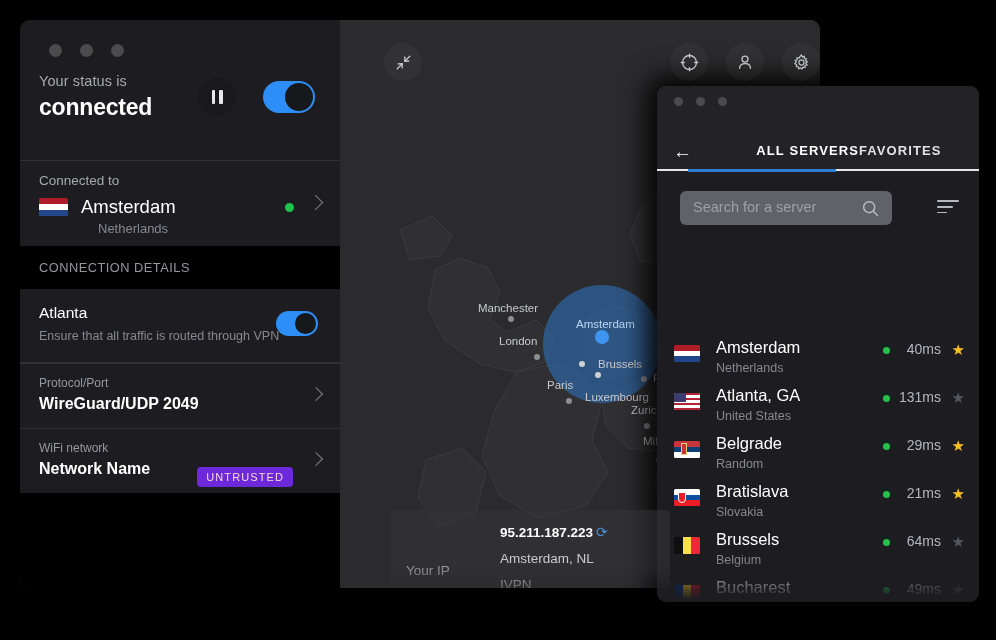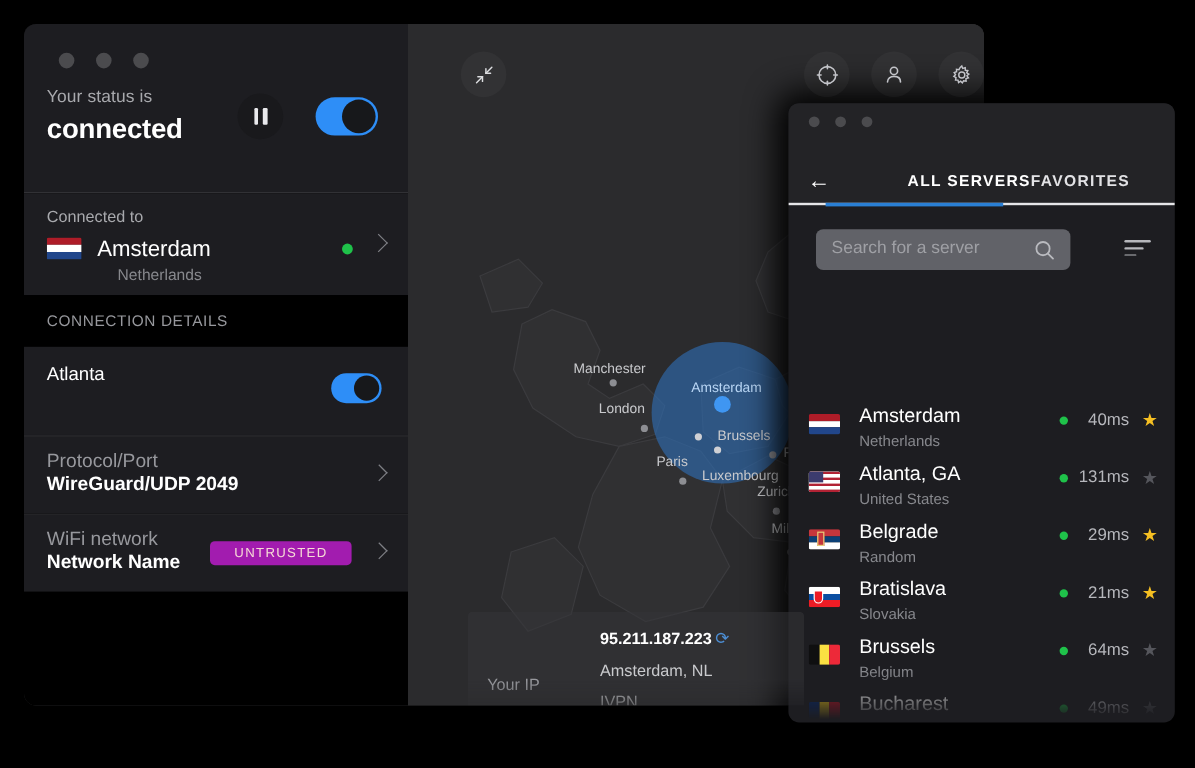--- a/index.html
+++ b/index.html
@@ -68,26 +68,26 @@
   .srow { background: #1d1d21; position: relative; }
   .srow.h73 { height: 73px; }
   .srow-title { position: absolute; left: 19px; top: 15px; font-size: 15.5px; color: #fff; }
   .srow-sub { position: absolute; left: 19px; top: 40px; font-size: 12.5px; color: #87888d; }
   .mini-toggle { position: absolute; right: 22px; top: 22px; width: 42px; height: 25px; border-radius: 13px; }
   .mini-toggle .k { position: absolute; top: 2px; width: 21px; height: 21px; border-radius: 50%; background: #17181b; }
   .mini-toggle.on { background: #2e8ef7; } .mini-toggle.on .k { right: 2px; }
   .mini-toggle.off-red { background: #f25c54; } .mini-toggle.off-red .k { left: 2px; }
 
   .krow { background: #1d1d21; position: relative; height: 64px; }
-  .krow-label { position: absolute; left: 19px; top: 12px; font-size: 16px; color: #97989d; }
+  .krow-label { position: absolute; left: 19px; top: 12px; font-size: 12px; color: #97989d; }
   .krow-value { position: absolute; left: 19px; top: 31px; font-size: 16px; color: #fff; font-weight: bold; }
   .krow .chev2 { position: absolute; right: 19px; top: 25px; width: 10px; height: 10px;
                  border-right: 1.8px solid #7e7f85; border-top: 1.8px solid #7e7f85; transform: rotate(45deg); }
-  .badge { position: absolute; right: 47px; top: 22px; background: #a21caf; color: #f6d9d6;
-           font-size: 11px; letter-spacing: 1.1px; padding: 4px 20px; border-radius: 4px; }
+  .badge { position: absolute; right: 47px; top: 38px; background: #6d28d9; color: #f6d9d6;
+           font-size: 11px; letter-spacing: 1.1px; padding: 4px 9px; border-radius: 4px; }
 
   
   .map {
     position: absolute; left: 320px; top: 0; width: 480px; height: 568px;
     background: #2b2b2d; overflow: hidden;
   }
   .topbar { position: absolute; left:0; top:0; width: 480px; height: 78px; z-index: 12; }
   .round-btn { position: absolute; width: 38px; height: 38px; border-radius: 50%;
                background: rgba(255,255,255,0.035); display:flex; align-items:center; justify-content:center; }
   .ipbox {
@@ -306,20 +306,21 @@
         <div class="green-dot"></div>
         <div class="chev"></div>
       </div>
 
       <div class="details-head">
         <span>CONNECTION DETAILS</span>
       </div>
 
       <div class="srow h73">
         <div class="srow-title">Atlanta</div>
+        <div class="srow-sub">Ensure that all traffic is routed through VPN</div>
         <div class="mini-toggle on">
             <div class="k"></div>
           </div>
       </div>
       <div class="hairline"></div>
 
       <div class="hairline"></div>
 
       <div class="krow">
         <div class="krow-label">Protocol/Port</div>

